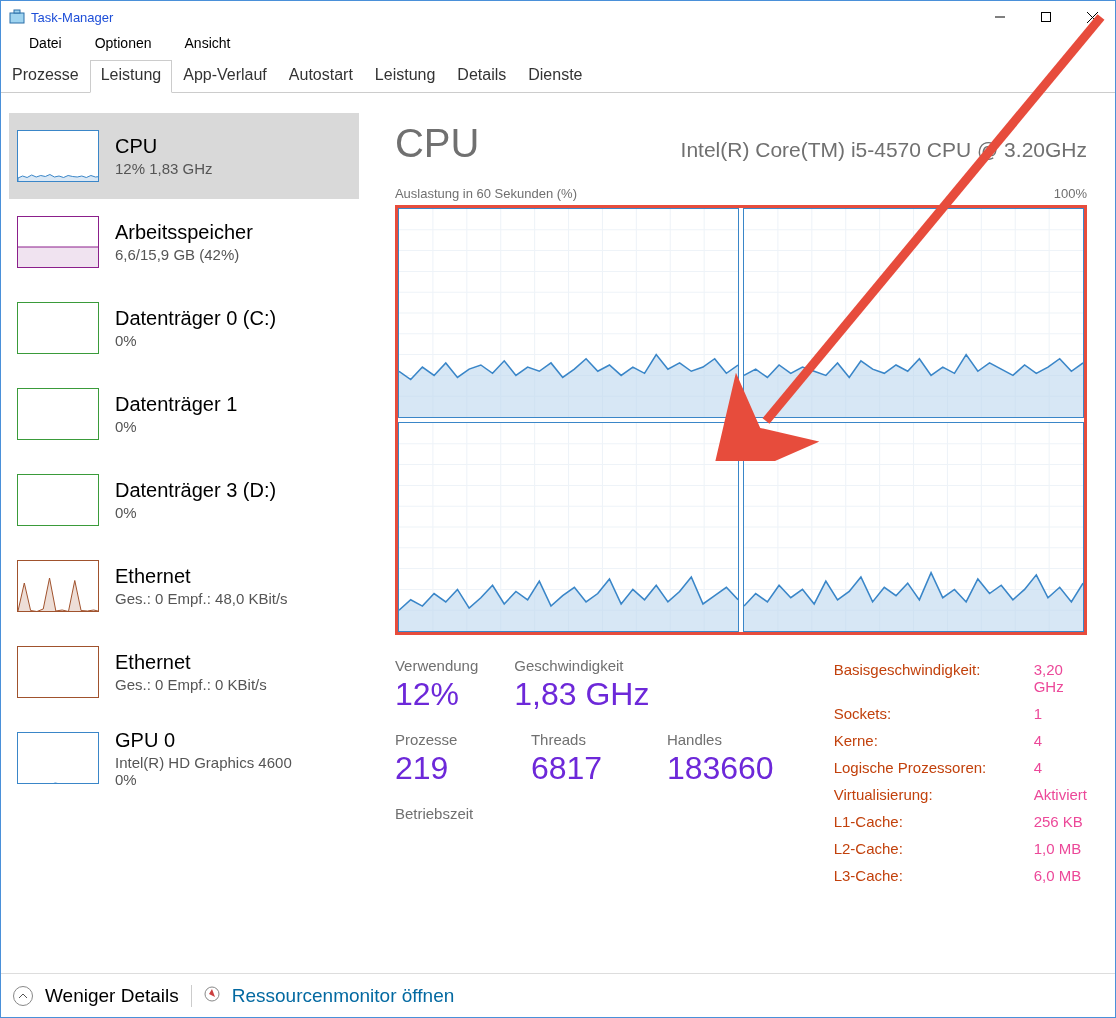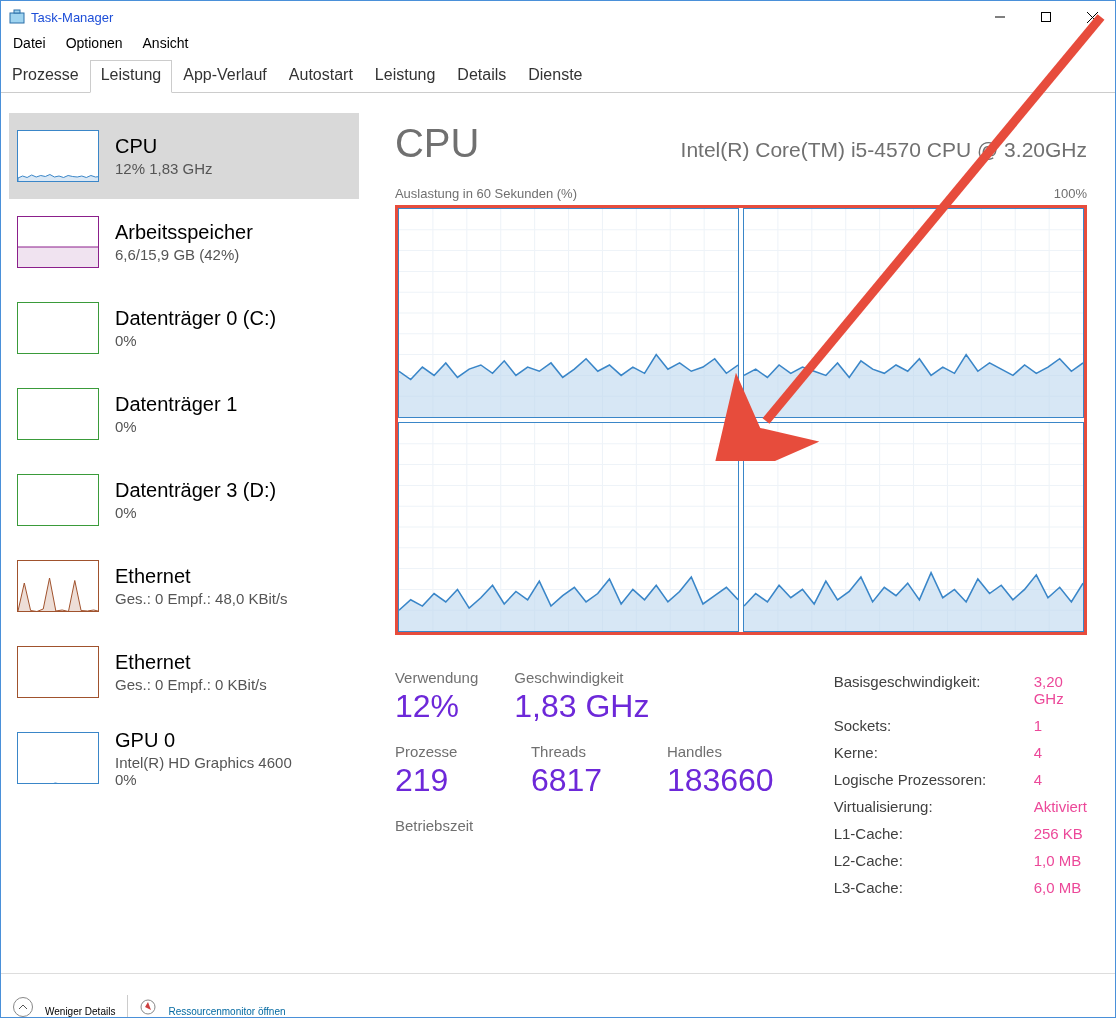--- a/index.html
+++ b/index.html
@@ -2,51 +2,51 @@
 <html><head>
 <meta charset="utf-8">
 <style>
   *{box-sizing:border-box;margin:0;padding:0;font-family:"Segoe UI",Arial,sans-serif}
   body{width:1116px;height:1018px;background:#fff;border:1px solid #4a90d9;position:relative;overflow:hidden}
   .titlebar{height:32px;display:flex;align-items:center;padding-left:8px}
   .appicon{width:16px;height:16px;display:inline-block}
   .apptitle{font-size:13px;margin-left:6px;color:#1d4ed8}
   .winctrl{margin-left:auto;display:flex}
   .winbtn{width:46px;height:32px;display:flex;align-items:center;justify-content:center;cursor:pointer}
-  .menubar{height:26px;display:flex;padding-left:4px;gap:4px}
+  .menubar{height:26px;display:flex;padding-left:20px;gap:17px}
   .menuitem{font-size:14px;color:#000;padding:2px 8px;cursor:pointer}
   .tabs{height:34px;display:flex;border-bottom:1px solid #ccc}
   .tab{font-size:16px;color:#333;padding:5px 10px;border:1px solid transparent;border-bottom:none;cursor:pointer;position:relative;top:1px}
   .tab.active{border:1px solid #ccc;border-bottom:1px solid #fff;background:#fff}
   .body{display:flex;height:880px}
   .sidebar{width:385px;padding:20px 0 0 8px}
   .sbitem{height:86px;display:flex;align-items:center;padding-left:8px;cursor:pointer}
   .sbitem.active{background:#d9d9d9}
   .thumb{width:82px;height:52px;border:1px solid;background:#fff;position:relative;overflow:hidden}
   .sbtxt{margin-left:16px}
   .sbname{font-size:20px;color:#000}
   .sbsub{font-size:15px;color:#555;margin-top:2px}
   .main{flex:1;padding:28px 28px 0 36px}
   .mainhdr{display:flex;align-items:baseline;justify-content:space-between}
   .mainh1{font-size:40px;font-weight:400;color:#707070}
   .model{font-size:21px;color:#707070}
   .graphlbl{display:flex;justify-content:space-between;font-size:13px;color:#707070;margin-top:20px}
   .graphbox{border:3px solid #e74c3c;height:430px;margin-top:4px;position:relative;display:grid;grid-template:1fr 1fr/1fr 1fr;gap:4px;background:#fff}
   .core{border:1px solid #3a86c8;position:relative;overflow:hidden}
   .grid line{stroke:#eef3f8;stroke-width:1}
-  .statgrid{display:flex;margin-top:34px;gap:60px}
+  .statgrid{display:flex;margin-top:22px;gap:60px}
   .statcol{display:flex;flex-direction:column;gap:18px}
   .statrow{display:flex;gap:36px}
   .slabel{font-size:15px;color:#707070}
   .sval{font-size:32px;color:#6d28d9;margin-top:2px}
   .info{display:flex;flex-direction:column;gap:10px;font-size:15px;margin-top:4px}
   .irow{display:flex}
-  .ilabel{color:#404040;min-width:200px}
+  .ilabel{color:#c2410c;min-width:200px}
   .ival{color:#ec4899}
-  .footer{position:absolute;bottom:0;left:0;right:0;height:44px;border-top:1px solid #ddd;display:flex;align-items:flex-end;padding-left:12px;font-size:10px;gap:12px}
+  .footer{position:absolute;bottom:0;left:0;right:0;height:44px;border-top:1px solid #ddd;display:flex;align-items:center;padding-left:12px;font-size:19px;gap:12px}
   .circ{width:20px;height:20px;border:1px solid #888;border-radius:50%;display:flex;align-items:center;justify-content:center}
   .vbar{width:1px;height:22px;background:#ccc}
   .link{color:#0369a1;cursor:pointer}
   .arrow{position:absolute;top:10px;left:420px;pointer-events:none;z-index:10}
 </style>
 </head>
 <body>
 
 <div class="titlebar">
   <span class="appicon">

